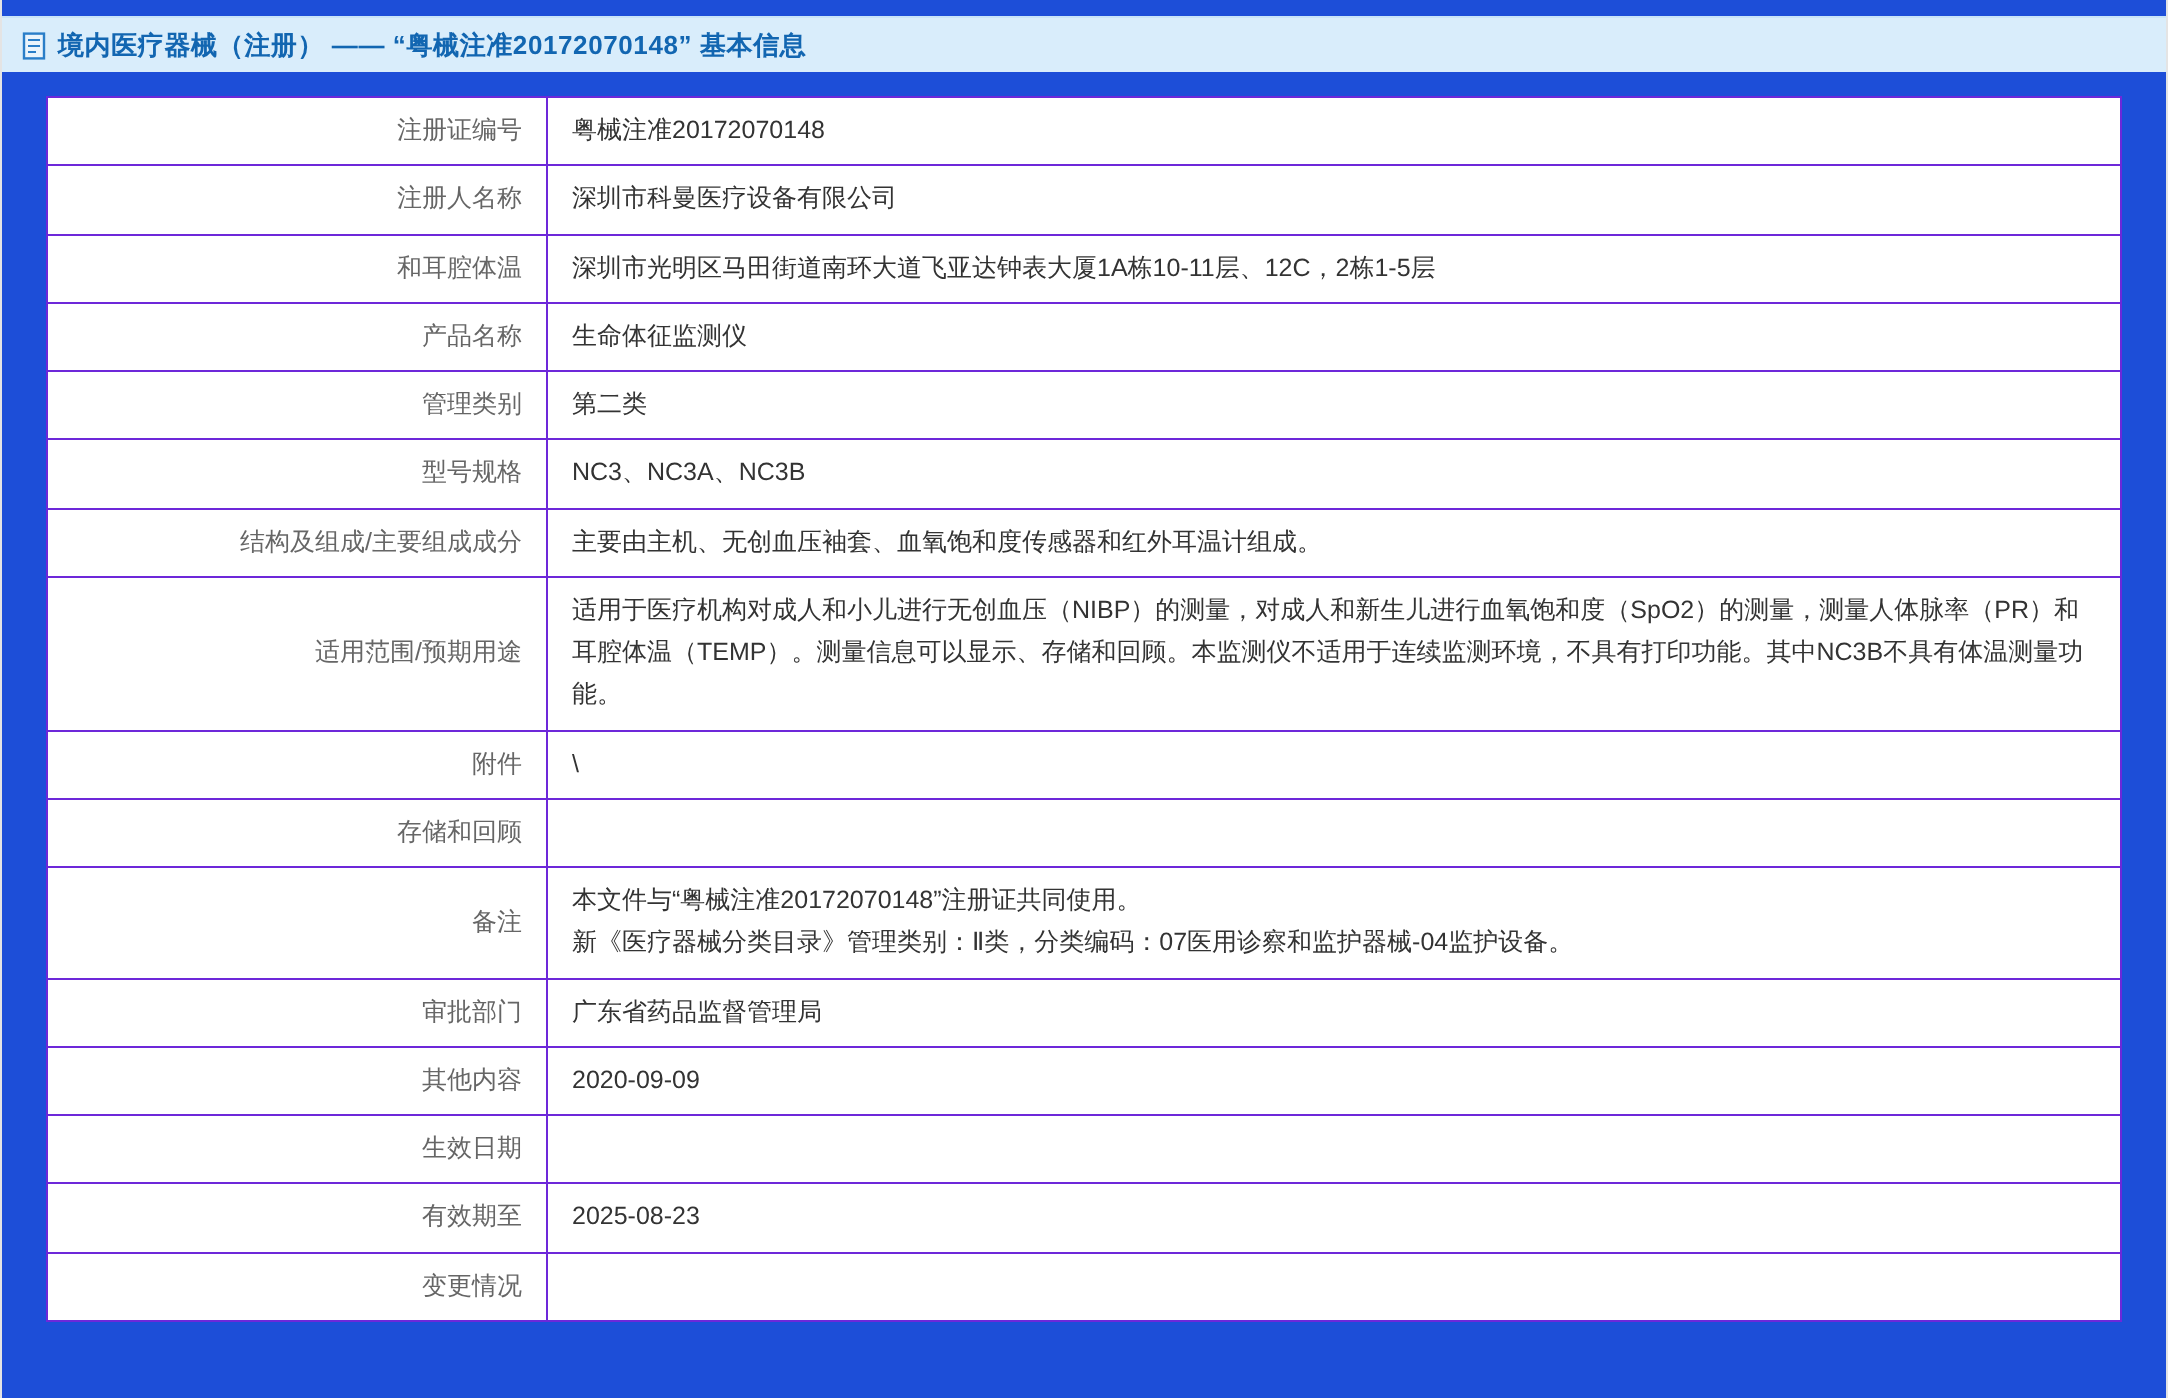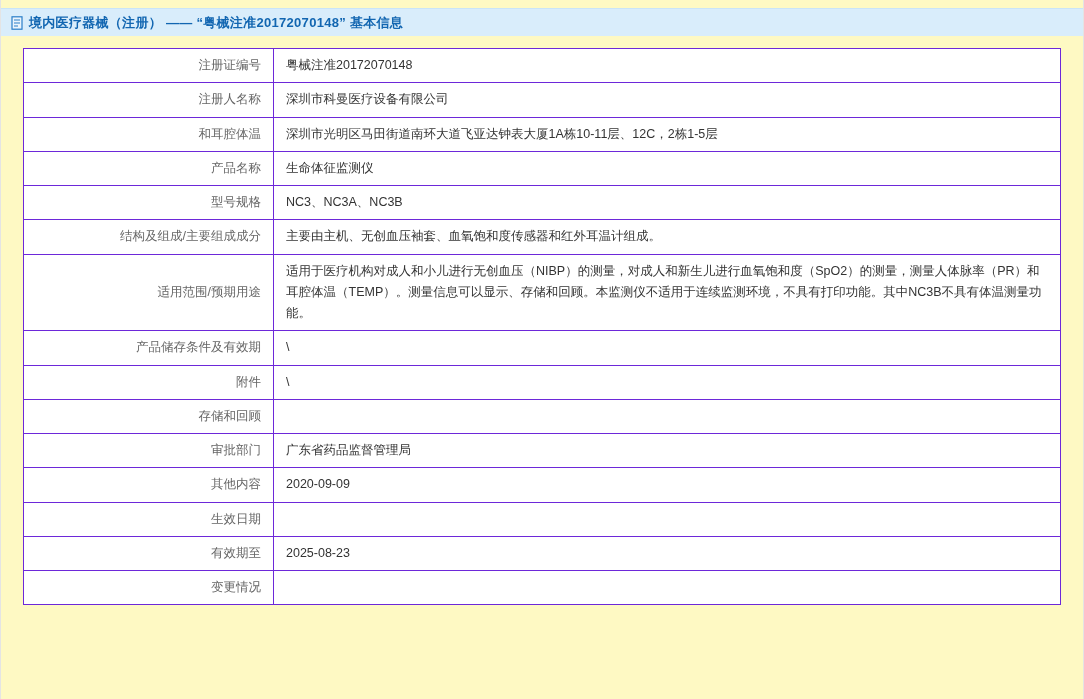--- a/index.html
+++ b/index.html
@@ -2,21 +2,21 @@
 <html><head>
 <meta charset="utf-8">
 <style>
   * { margin:0; padding:0; box-sizing:border-box; }
   html,body { background:#f2f2f2; }
   body {
     font-family:"Liberation Sans","DejaVu Sans",sans-serif;
     font-size:12.5px; color:#333;
   }
   .page {
-    width:1084px; height:699px; margin:0 auto; background:#fef9c3;
+    width:1084px; height:699px; margin:0 auto; background:#1d4ed8;
     overflow:hidden; position:relative;
     border-left:1px solid #e4e4e4; border-right:1px solid #e4e4e4;
     padding-top:8px;
   }
   .header-bar {
     background:#d9edfb; height:28px; display:flex; align-items:center;
     padding:0 10px; gap:6px; border-top:1px solid #c9e4f8;
   }
   .header-title { color:#1266b1; font-weight:bold; font-size:13px; letter-spacing:0.3px; }
   .doc-icon { display:inline-flex; align-items:center; }
@@ -63,42 +63,47 @@
           </tr>
           <tr>
             <td class="label-cell">和耳腔体温</td>
             <td class="value-cell">深圳市光明区马田街道南环大道飞亚达钟表大厦1A栋10-11层、12C，2栋1-5层</td>
           </tr>
           <tr>
             <td class="label-cell">产品名称</td>
             <td class="value-cell">生命体征监测仪</td>
           </tr>
           <tr>
+            <td class="label-cell">管理类别</td>
+            <td class="value-cell">第二类</td>
+          </tr>
+          <tr>
             <td class="label-cell">型号规格</td>
             <td class="value-cell">NC3、NC3A、NC3B</td>
           </tr>
           <tr>
             <td class="label-cell">结构及组成/主要组成成分</td>
             <td class="value-cell">主要由主机、无创血压袖套、血氧饱和度传感器和红外耳温计组成。</td>
           </tr>
           <tr>
             <td class="label-cell">适用范围/预期用途</td>
             <td class="value-cell">适用于医疗机构对成人和小儿进行无创血压（NIBP）的测量，对成人和新生儿进行血氧饱和度（SpO2）的测量，测量人体脉率（PR）和耳腔体温（TEMP）。测量信息可以显示、存储和回顾。本监测仪不适用于连续监测环境，不具有打印功能。其中NC3B不具有体温测量功能。</td>
           </tr>
           <tr>
-            <td class="label-cell">产品储存条件及有效期</td>
-            <td class="value-cell">\</td>
-          </tr>
-          <tr>
             <td class="label-cell">附件</td>
             <td class="value-cell">\</td>
           </tr>
           <tr>
             <td class="label-cell">存储和回顾</td>
             <td class="value-cell"></td>
+          </tr>
+          <tr>
+            <td class="label-cell">备注</td>
+            <td class="value-cell">本文件与“粤械注准20172070148”注册证共同使用。
+新《医疗器械分类目录》管理类别：Ⅱ类，分类编码：07医用诊察和监护器械-04监护设备。</td>
           </tr>
           <tr>
             <td class="label-cell">审批部门</td>
             <td class="value-cell">广东省药品监督管理局</td>
           </tr>
           <tr>
             <td class="label-cell">其他内容</td>
             <td class="value-cell">2020-09-09</td>
           </tr>
           <tr>

